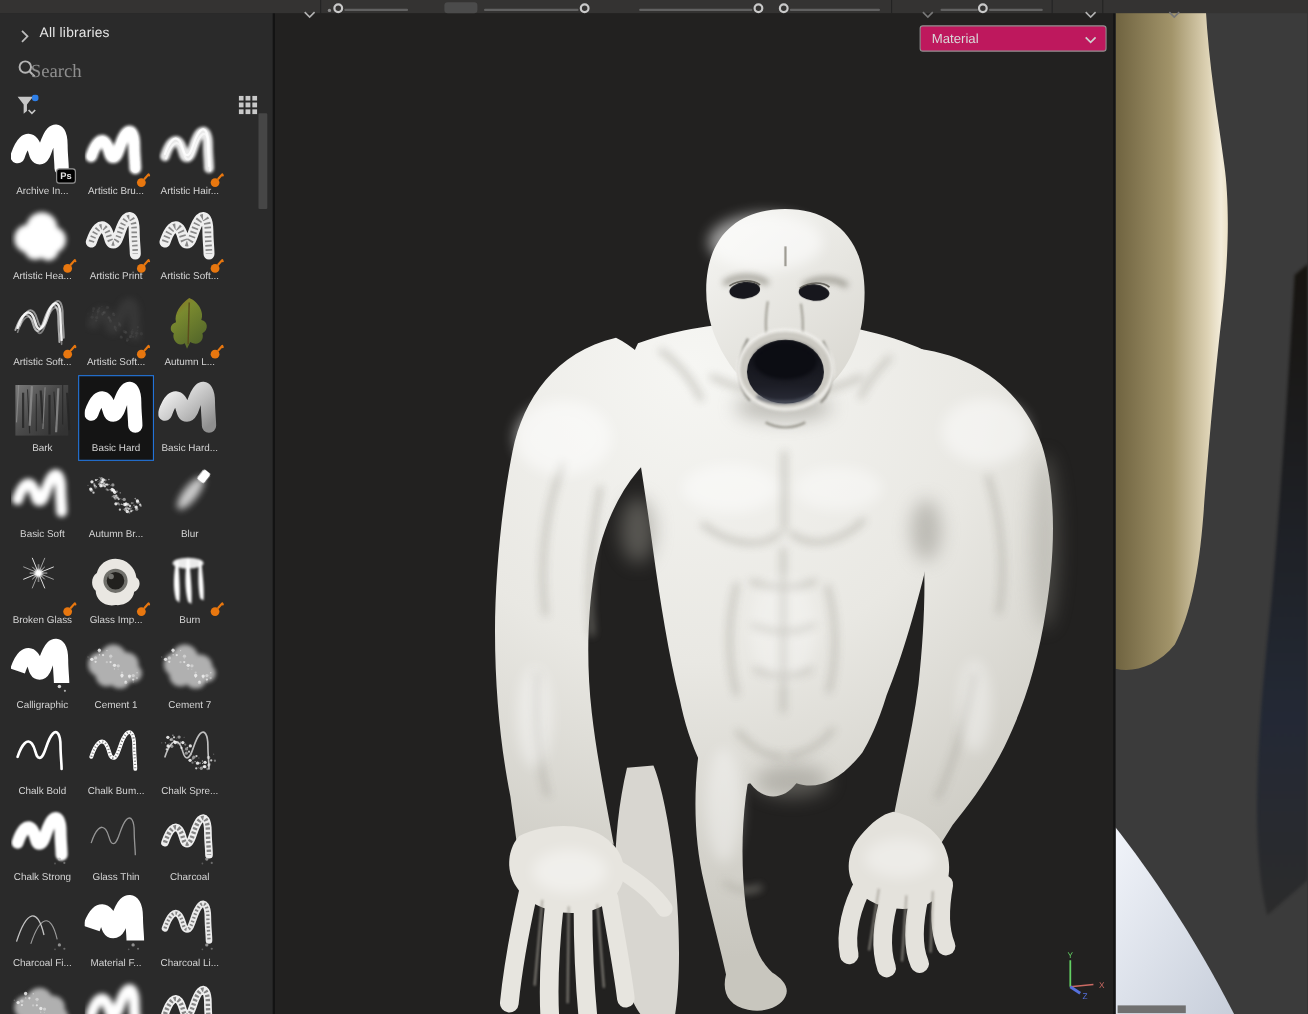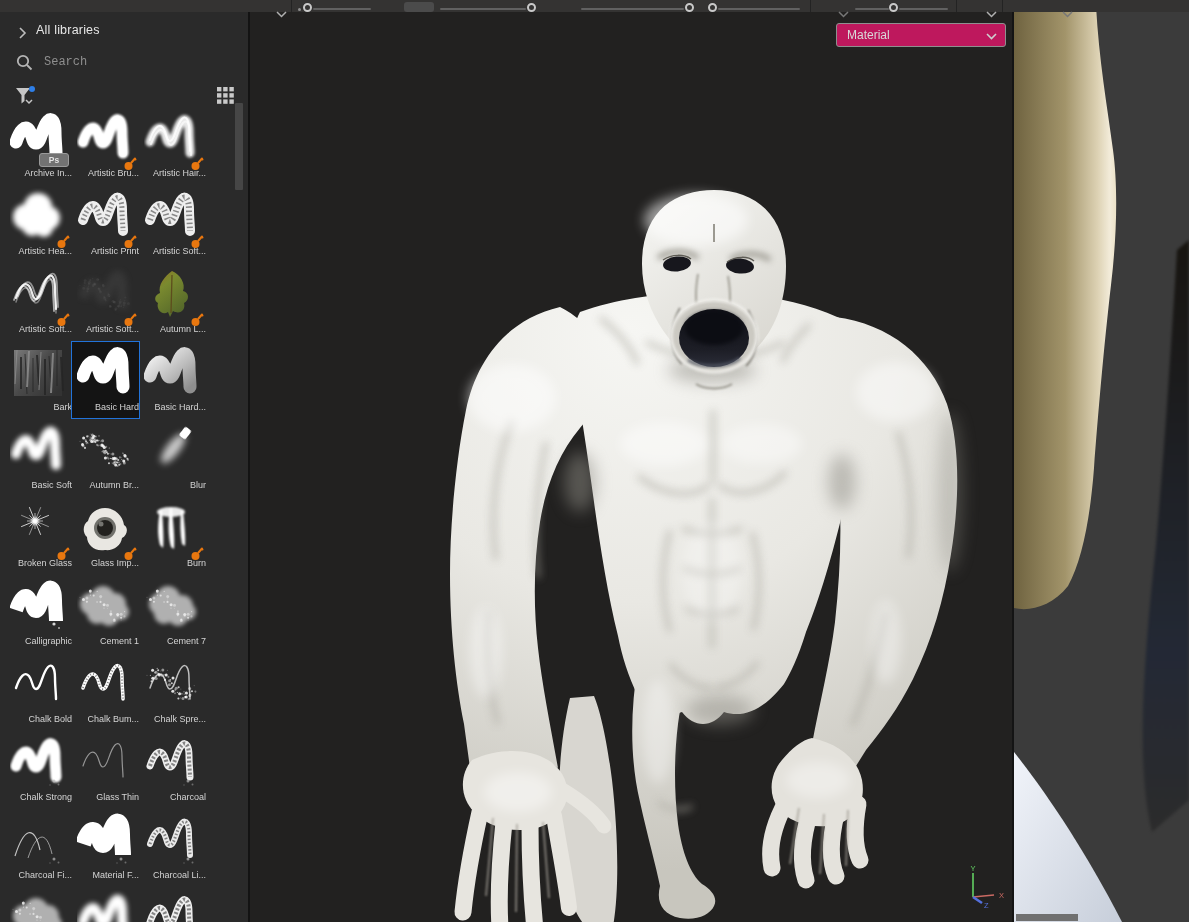--- a/index.html
+++ b/index.html
@@ -16,33 +16,33 @@
   .tb-btn{position:absolute;top:2px;height:10px;background:#4b4b4b;border-radius:3px}
   .tb-chev{position:absolute;top:4px}
 
   
   #library-panel{position:absolute;left:0;top:12px;width:248px;height:910px;background:#2a2a2a;
                  overflow:hidden;z-index:20}
   #panel-right-border{position:absolute;left:248px;top:0;width:2px;height:922px;background:#131313;z-index:25}
   #lib-header{position:absolute;left:0;top:8px;width:248px;height:22px}
   #lib-title{position:absolute;left:36px;top:3px;font-size:12.5px;font-weight:normal;color:#e6e6e6;letter-spacing:.2px}
   #search-row{position:absolute;left:0;top:40px;width:248px;height:24px}
-  #search-input{position:absolute;left:42px;top:2px;width:170px;background:transparent;border:none;outline:none;
-                color:#cccccc;font-size:12px;font-family:Liberation Mono, monospace}
+  #search-input{position:absolute;left:26px;top:2px;width:170px;background:transparent;border:none;outline:none;
+                color:#cccccc;font-size:17px;font-family:Liberation Serif, serif}
   #search-input::placeholder{color:#8f8f8f}
   #filter-row{position:absolute;left:0;top:72px;width:248px;height:24px}
 
   #brush-grid{position:absolute;left:5px;top:96px;width:202px;display:grid;
               grid-template-columns:repeat(3,67px);grid-auto-rows:78px}
   .cell{position:relative;width:67px;height:76px}
   .cell.sel{outline:1px solid #2273d9;outline-offset:0;background:#141414}
   .thumb{position:absolute;left:5px;top:2px;width:56px;height:56px}
-  .blabel{position:absolute;left:0;top:60px;width:67px;text-align:right;font-size:9px;color:#d4d4d4;
+  .blabel{position:absolute;left:0;top:60px;width:67px;text-align:center;font-size:9px;color:#d4d4d4;
           white-space:nowrap;overflow:hidden}
-  .ps-badge{position:absolute;right:3px;bottom:17px;width:30px;height:14px;background:#737373;
+  .ps-badge{position:absolute;right:3px;bottom:17px;width:18px;height:14px;background:#000000;
             border:1px solid #9a9a9a;border-radius:3px;color:#e3e3e3;font-size:8.5px;font-weight:bold;
             display:flex;align-items:center;justify-content:center;box-sizing:border-box}
   .paint-badge{position:absolute;right:1px;bottom:13px;width:15px;height:15px}
   #lib-scrollbar{position:absolute;right:5px;top:91px;width:8px;height:87px;background:#464646;border-radius:1px}
 
   
   #viewport{position:absolute;left:250px;top:12px;width:762px;height:910px;background:#222120;overflow:hidden;z-index:10}
   #figure-svg{position:absolute;left:0;top:0}
   #material-dd{position:absolute;left:586px;top:11px;width:170px;height:24px;background:#be185d;
                border:1px solid #8f8f8f;border-radius:3px;box-sizing:border-box;z-index:12;cursor:pointer}

